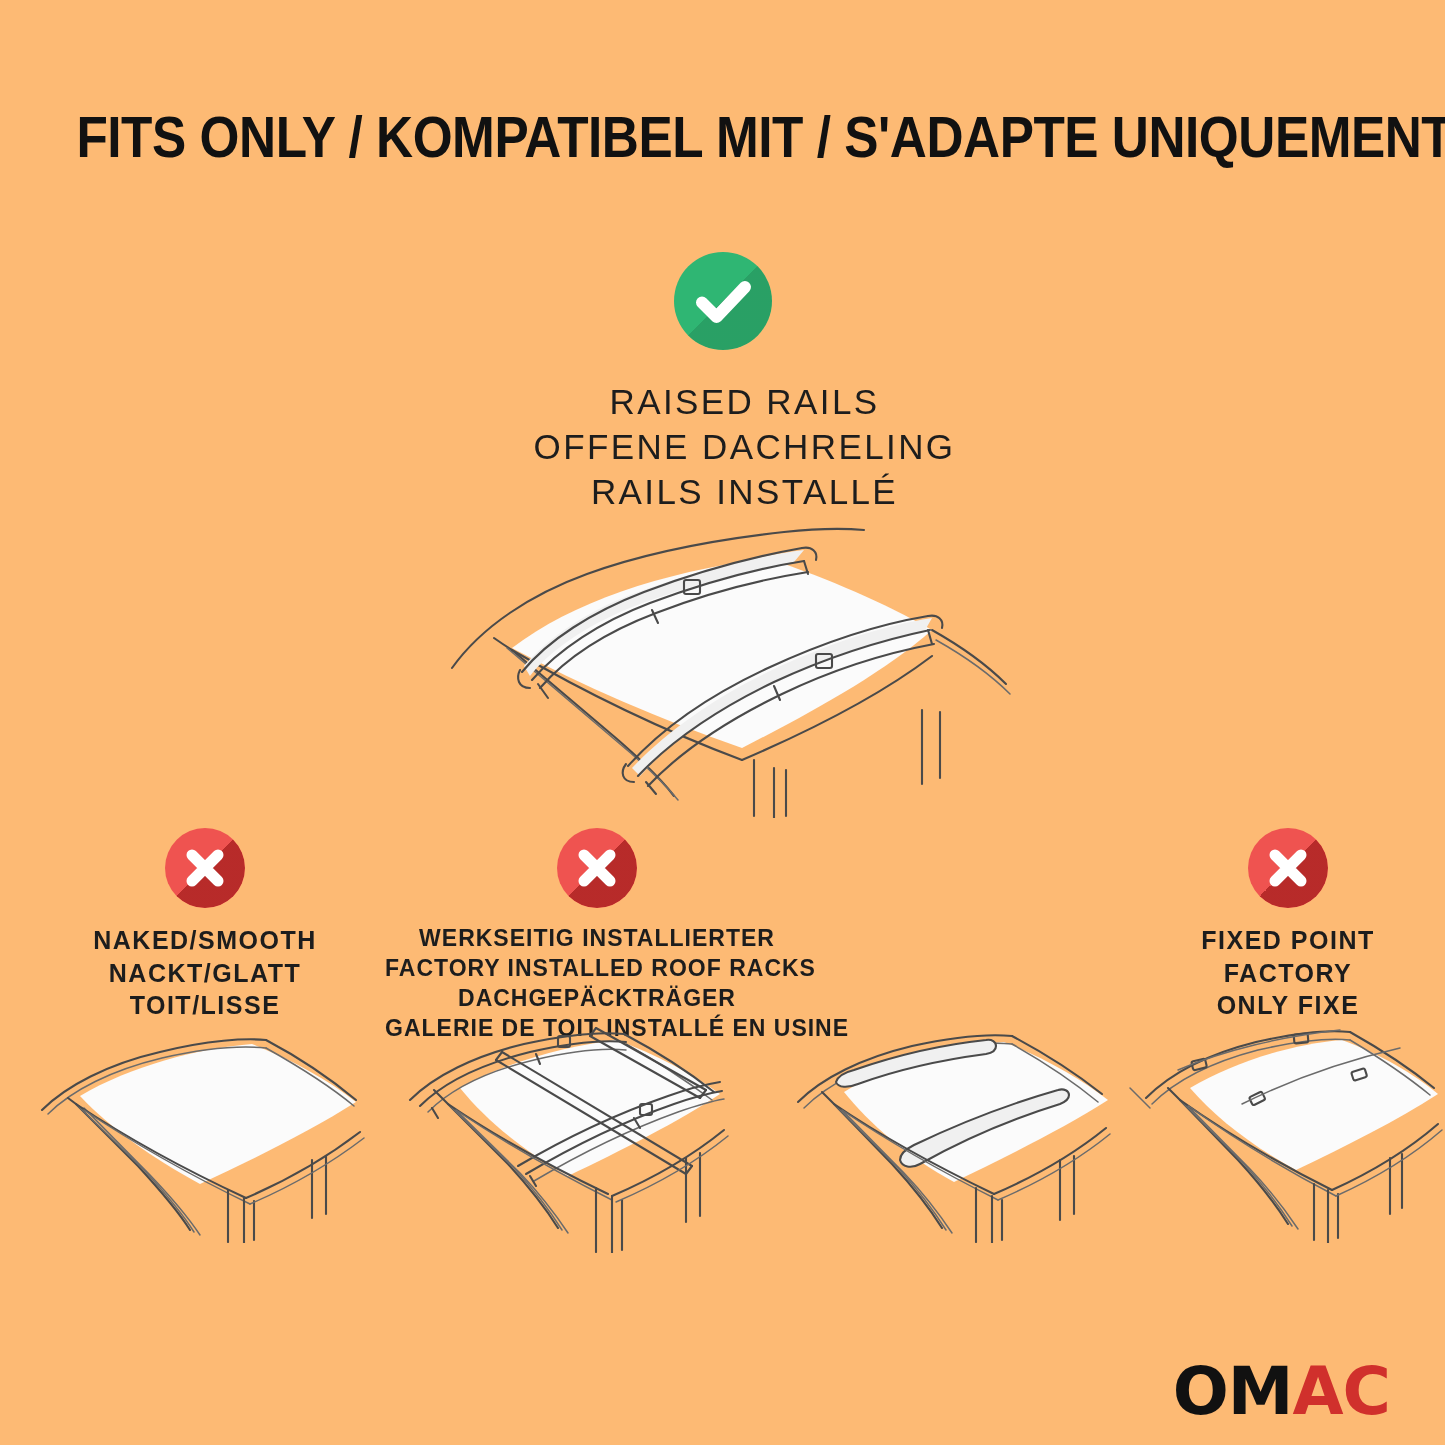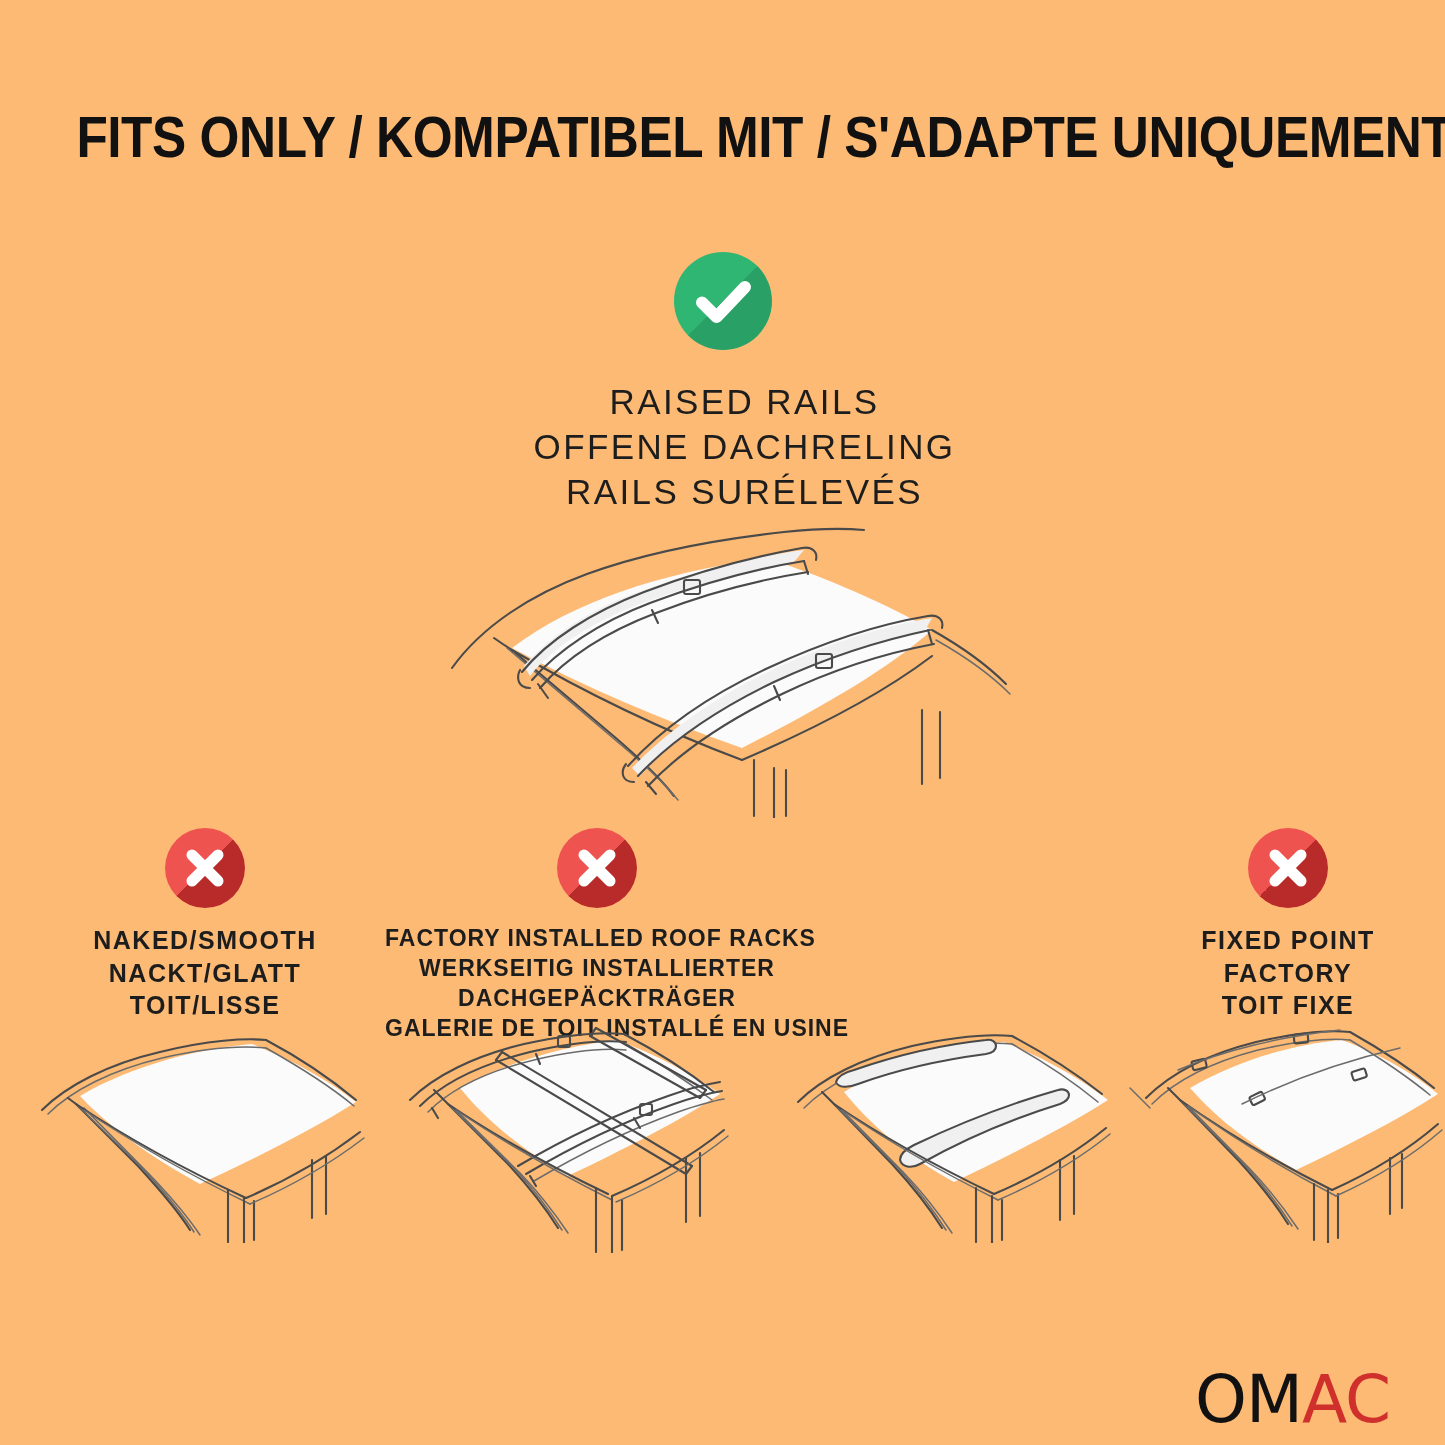--- a/index.html
+++ b/index.html
@@ -137,22 +137,22 @@
 
   #art-naked     { left: 20px;   width: 360px; height: 225px; }
   #art-factory   { left: 390px;  width: 385px; height: 235px; }
   #art-flush     { left: 772px;  width: 380px; height: 225px; }
   #art-fixed     { left: 1132px; width: 315px; height: 225px; }
 
   
   .logo {
     position: absolute;
     right: 55px;
-    bottom: 12px;
-    font-weight: 400;
+    bottom: 20px;
+    font-weight: 700;
     font-size: 66px;
     letter-spacing: -1px;
     line-height: 1;
     font-family: "DejaVu Sans", "Liberation Sans", sans-serif;
     margin-top: 24px;
   }
   .logo .om { color: #111111; }
   .logo .ac { color: #D0302C; }
 
   .line { fill: none; stroke: #4a4a4a; stroke-width: 2.1; stroke-linecap: round; stroke-linejoin: round; }
@@ -174,21 +174,21 @@
     <div class="badge badge-green">
       <div class="shadow-wedge"></div>
       <svg width="98" height="98" viewBox="0 0 98 98">
         <path d="M28 50.5 L42.5 65 L71 35" fill="none" stroke="#ffffff" stroke-width="12" stroke-linecap="round" stroke-linejoin="round"></path>
       </svg>
     </div>
 
     <div class="hero-caption">
       <div>RAISED RAILS</div>
       <div>OFFENE DACHRELING</div>
-      <div>RAILS SURÉLEVÉS</div>
+      <div>RAILS INSTALLÉ</div>
     </div>
   </div>
 
   <div class="hero-art">
     <svg width="640" height="320" viewBox="0 0 640 320">
 
       <path class="line" d="M40 170 C70 128 120 96 175 76 C230 56 300 42 372 34
                             C400 31 430 30 452 32"></path>
       <path class="fill-soft" d="M100 150 C160 104 250 74 355 60 C420 82 470 104 520 132
                                  C470 176 400 214 330 250 C250 222 170 188 100 150 Z"></path>
@@ -286,22 +286,22 @@
   </div>
 
   <div class="col" id="col-factory">
     <div class="badge badge-red">
       <div class="shadow-wedge"></div>
       <svg width="80" height="80" viewBox="0 0 80 80">
         <path d="M27 27 L53 53 M53 27 L27 53" fill="none" stroke="#ffffff" stroke-width="11" stroke-linecap="round"></path>
       </svg>
     </div>
     <div class="col-caption small">
+      <div>WERKSEITIG INSTALLIERTER</div>
       <div>FACTORY INSTALLED ROOF RACKS</div>
-      <div>WERKSEITIG INSTALLIERTER</div>
       <div>DACHGEPÄCKTRÄGER</div>
       <div>GALERIE DE TOIT INSTALLÉ EN USINE</div>
     </div>
   </div>
 
   <div class="col-art" id="art-factory">
     <svg width="385" height="235" viewBox="0 0 385 235">
       <path class="fill-soft" d="M70 70 C116 44 176 28 226 22 C266 36 302 56 330 76
                                  C288 104 232 132 178 158 C132 132 96 102 70 70 Z"></path>
 
@@ -397,21 +397,21 @@
   <div class="col" id="col-fixed">
     <div class="badge badge-red">
       <div class="shadow-wedge"></div>
       <svg width="80" height="80" viewBox="0 0 80 80">
         <path d="M27 27 L53 53 M53 27 L27 53" fill="none" stroke="#ffffff" stroke-width="11" stroke-linecap="round"></path>
       </svg>
     </div>
     <div class="col-caption">
       <div>FIXED POINT</div>
       <div>FACTORY</div>
-      <div>TOIT FIXE</div>
+      <div>ONLY FIXE</div>
     </div>
   </div>
 
   <div class="col-art" id="art-fixed">
     <svg width="315" height="225" viewBox="0 0 315 225">
       <path class="fill-soft" d="M58 70 C102 44 160 26 210 22 C248 36 282 56 306 76
                                  C266 102 214 128 164 152 C120 128 84 100 58 70 Z"></path>
 
       <path class="line" d="M14 80 C38 56 76 36 124 24 C168 14 200 12 218 14"></path>
       <path class="line-thin" d="M20 86 C44 62 80 44 126 32 C170 22 200 20 218 22"></path>

